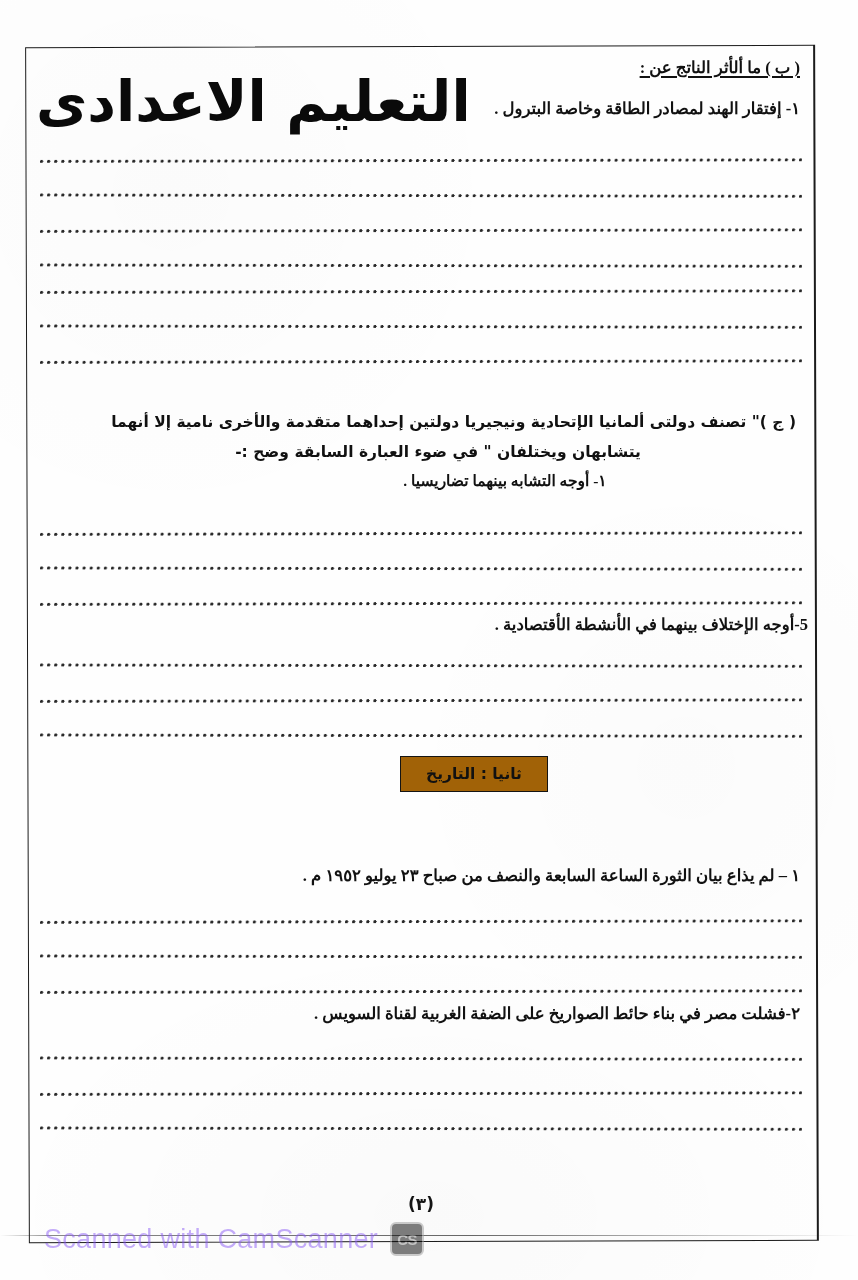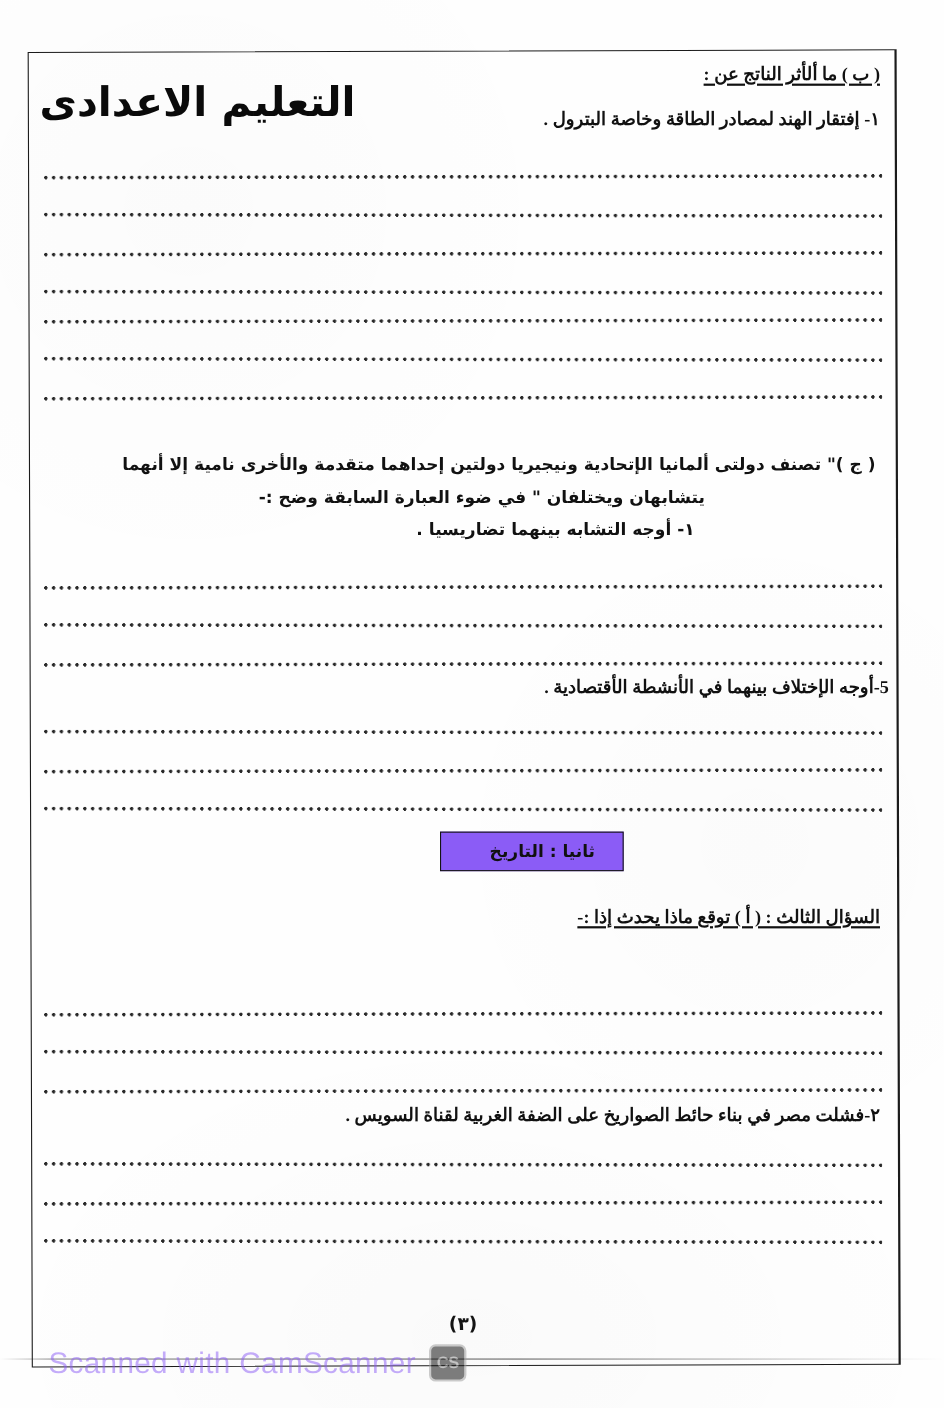--- a/index.html
+++ b/index.html
@@ -87,32 +87,31 @@
 
   
   #history-box {
     position: absolute;
     width: 146px;
     height: 34px;
     border: 1.7px solid #141414;
     display: flex;
     align-items: center;
     justify-content: center;
-    background: #8b5cf6;
-    padding-left: 19px;
+    background: #a16207;
   }
   #history-box .ar { font-size: 15.5px; }
 
   
   #overlay-stamp {
     position: absolute;
     color: #0a0a0a;
     font-family: "DejaVu Sans", "Liberation Sans", sans-serif;
     font-weight: bold;
-    font-size: 37px;
+    font-size: 56px;
     direction: rtl;
     white-space: nowrap;
     letter-spacing: 1px;
     line-height: 1;
   }
 
   
   #page-number {
     position: absolute;
     width: 100%;
@@ -186,38 +185,38 @@
     <div class="dots skew2" style="top:217px;"></div>
 
 
     <div class="dots skew1" style="top:243px;"></div>
     <div class="dots skew2" style="top:278px;"></div>
     <div class="dots skew1" style="top:313px;"></div>
 
     <div class="blk ar sz-15 lh-tight" style="top:364px; right:12px; left:46px;">( ج )" تصنف دولتى ألمانيا الإتحادية ونيجيريا دولتين إحداهما متقدمة والأخرى نامية إلا أنهما</div>
     <div class="blk ar sz-15 lh-tight" style="top:394px; right:12px; left:46px; text-align:center;">يتشابهان ويختلفان " في ضوء العبارة السابقة وضح :-</div>
 
-    <div class="blk ar sz-15" style="top:426px; right:12px; left:180px; text-align:center;">١- أوجه التشابه بينهما تضاريسيا .</div>
+    <div class="blk ar sz-15" style="top:426px; right:12px; left:180px; text-align:center;font-family:Liberation Serif, serif;">١- أوجه التشابه بينهما تضاريسيا .</div>
 
     <div class="dots skew1" style="top:485px;"></div>
     <div class="dots skew2" style="top:520px;"></div>
     <div class="dots skew1" style="top:555px;"></div>
 
     <div class="blk ar sz-16" style="top:569px; right:0;">5-أوجه الإختلاف بينهما في الأنشطة الأقتصادية .</div>
 
     <div class="dots skew2" style="top:617px;"></div>
     <div class="dots skew1" style="top:652px;"></div>
     <div class="dots skew2" style="top:687px;"></div>
 
     <div id="history-box" style="top:710px; left:366px;">
       <span class="ar">ثانيا : التاريخ</span>
     </div>
 
-    <div class="blk ar sz-16 heading-underline" style="top:778px;">السؤال الثالث : ( أ ) توقع ماذا يحدث إذا :-</div>
-
+
+    <div class="blk ar sz-16" style="top:820px;">١ – لم يذاع بيان الثورة الساعة السابعة والنصف من صباح ٢٣ يوليو ١٩٥٢ م .</div>
 
     <div class="dots skew1" style="top:873px;"></div>
     <div class="dots skew2" style="top:908px;"></div>
     <div class="dots skew1" style="top:943px;"></div>
 
     <div class="blk ar sz-16" style="top:958px;">٢-فشلت مصر في بناء حائط الصواريخ على الضفة الغربية لقناة السويس .</div>
 
     <div class="dots skew2" style="top:1010px;"></div>
     <div class="dots skew1" style="top:1045px;"></div>
     <div class="dots skew2" style="top:1080px;"></div>

